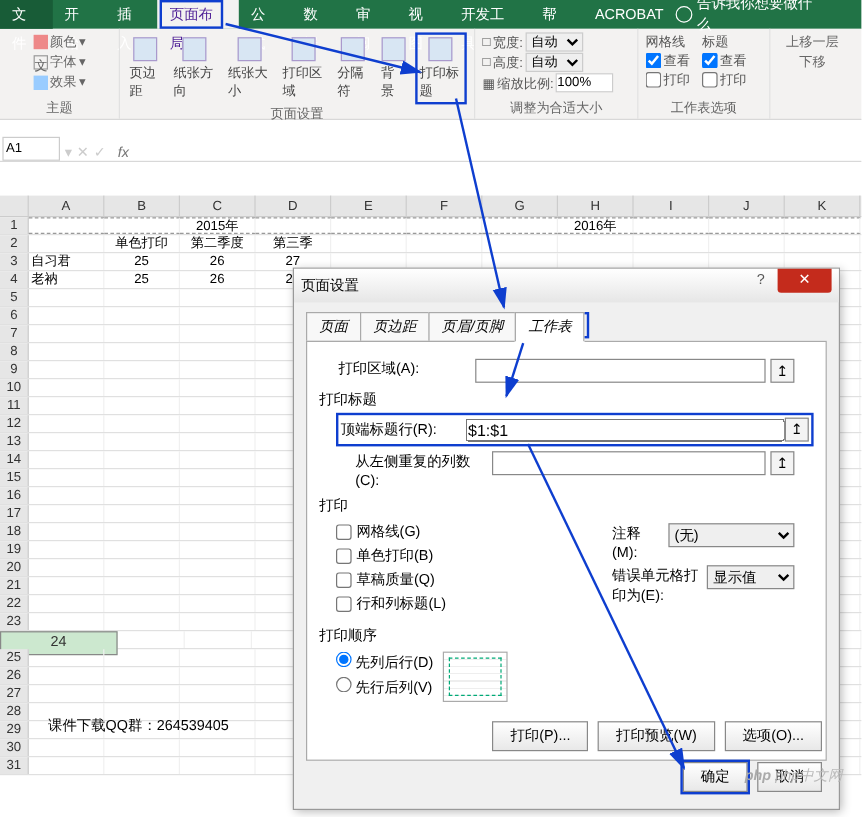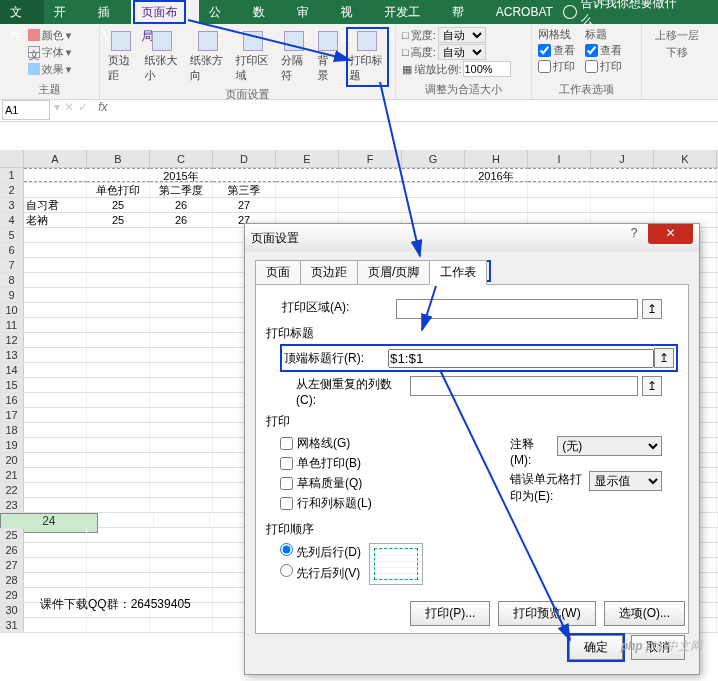--- a/index.html
+++ b/index.html
@@ -25,21 +25,21 @@
   .big-btn { display: flex; flex-direction: column; align-items: center; gap: 2px; font-size: 11px; color: #444; padding: 2px; }
   .big-btn .ic { width: 20px; height: 20px; background: #d8e6f3; border: 1px solid #a9c; }
   .btn-highlight { border: 2px solid #0e3ecf; padding: 2px; }
 
   .adjust-row { display: flex; align-items: center; gap: 2px; font-size: 11px; color: #555; }
   .adjust-row select, .adjust-row input { font-size: 11px; height: 16px; border: 1px solid #ccc; width: 48px; }
   .chk-col { display: flex; flex-direction: column; gap: 1px; font-size: 11px; color: #555; }
   .chk-col label { display: flex; align-items: center; gap: 2px; }
 
   
-  .fxbar { height: 22px; border-bottom: 1px solid #d8d8d8; display: flex; align-items: flex-start; }
+  .fxbar { height: 35px; border-bottom: 1px solid #d8d8d8; display: flex; align-items: flex-end; }
   .namebox { width: 48px; height: 20px; border: 1px solid #ccc; margin-left: 2px; padding: 0 2px; font-size: 11px; }
   .fx-lbl { font-style: italic; color: #777; margin: 0 6px; }
 
   
   .sheet { position: relative; }
   .colhdr { display: flex; height: 18px; background: #e6e6e6; border-bottom: 1px solid #ccc; }
   .corner { width: 24px; border-right: 1px solid #ccc; }
   .ch { width: 63px; text-align: center; font-size: 11px; border-right: 1px solid #ccc; line-height: 18px; color: #333; }
   .rows { }
   .row { display: flex; height: 15px; border-bottom: 1px solid #e0e0e0; }
@@ -52,21 +52,21 @@
   .footer-note { position: absolute; left: 40px; top: 596px; font-size: 12px; }
 
   
   .dialog { position: absolute; left: 244px; top: 223px; width: 456px; height: 452px; background: #f0f0f0; border: 1px solid #999; box-shadow: 2px 2px 8px rgba(0,0,0,.3); }
   .dialog-title { height: 28px; background: linear-gradient(#fff,#e6e6e6); display: flex; align-items: center; padding: 0 6px; font-size: 12px; position: relative; }
   .dlg-btns { position: absolute; right: 0; top: 0; display: flex; }
   .dlg-btn { width: 28px; height: 20px; text-align: center; line-height: 18px; font-size: 12px; }
   .dlg-btn.close { background: #c42b1c; color: #fff; width: 45px; border-radius: 0 0 3px 3px; margin-right: 6px; }
   .dlg-btn.help { color: #555; }
 
-  .dlg-tabs { display: flex; gap: 0; margin: 8px 0 0 10px; }
+  .dlg-tabs { display: flex; gap: 0; margin: 8px 0 0 10px; font-style: italic; }
   .dlg-tab { padding: 3px 10px; border: 1px solid #aaa; background: #f8f8f8; font-size: 12px; margin-right: -1px; }
   .dlg-tab.active { background: #fff; border-bottom: 1px solid #fff; position: relative; z-index: 2; }
   .dlg-tab-highlight { position: absolute; border: 2px solid #0e3ecf; }
   .dlg-pane { border: 1px solid #aaa; margin: 0 10px 10px; background: #fff; height: 350px; padding: 10px; position: relative; }
 
   .frm-row { display: flex; align-items: flex-start; margin: 4px 16px; gap: 4px; font-size: 12px; }
   .frm-row label { width: 110px; }
   .frm-row input[type=text] { flex: 1; height: 20px; border: 1px solid #888; padding: 0 3px; font-size: 12px; }
   .ref-btn { width: 20px; height: 20px; border: 1px solid #888; background: #f4f4f4; text-align: center; line-height: 18px; }
   .section-title { font-size: 12px; margin: 6px 0 2px; }
@@ -125,25 +125,25 @@
   </div>
 
   <div class="group" style="width:296px">
     <div class="group-row">
       <div class="big-btn">
           <div class="ic"></div>
           <span>页边距</span>
         </div>
       <div class="big-btn">
           <div class="ic"></div>
-          <span>纸张大小</span>
+          <span>纸张方向</span>
         </div>
       <div class="big-btn">
           <div class="ic"></div>
-          <span>纸张方向</span>
+          <span>纸张大小</span>
         </div>
       <div class="big-btn">
           <div class="ic"></div>
           <span>打印区域</span>
         </div>
       <div class="big-btn">
           <div class="ic"></div>
           <span>分隔符</span>
         </div>
       <div class="big-btn">

